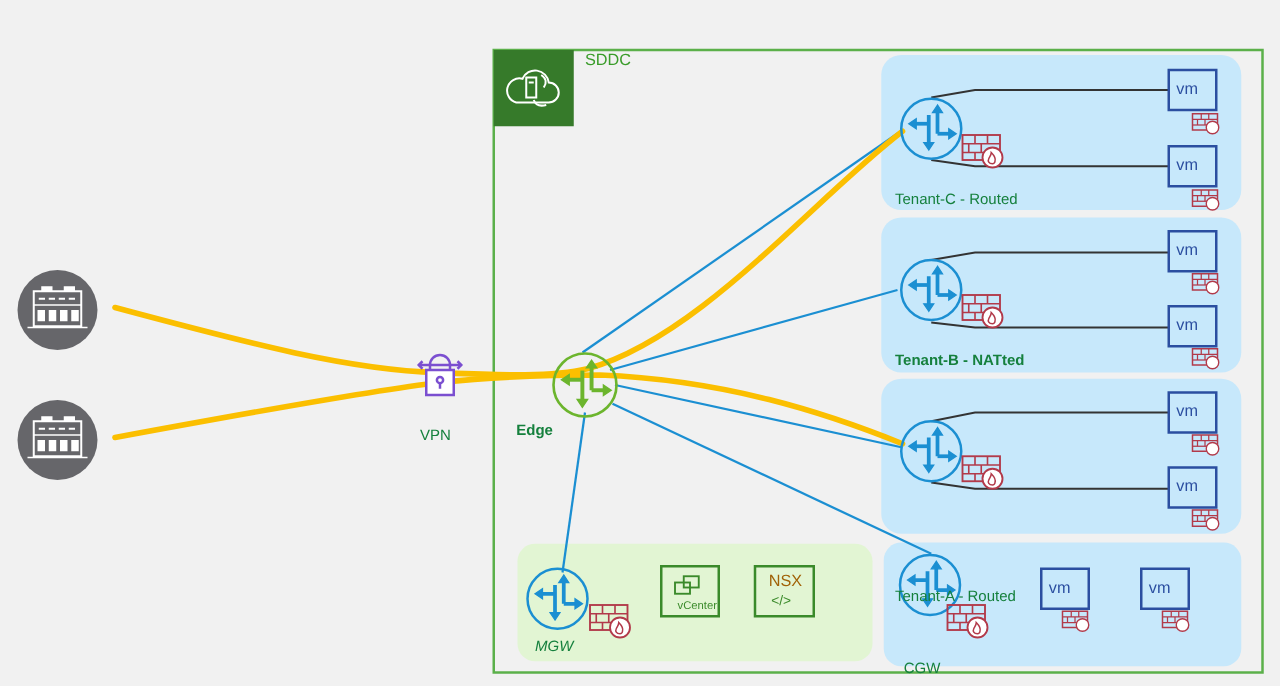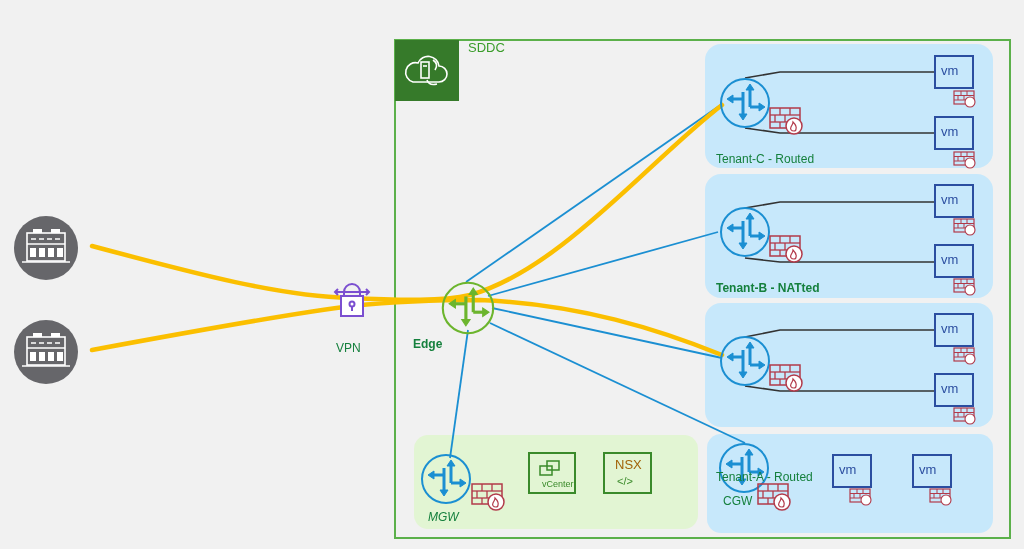--- a/index.html
+++ b/index.html
@@ -170,21 +170,21 @@
     <rect x="604" y="453" width="47" height="40" fill="none" stroke="#3a8a2a" stroke-width="2"></rect>
   </g>
 </svg>
 
 <div class="sddc-title">SDDC</div>
 <div class="lbl" style="left:336px;top:341px;">VPN</div>
 <div class="lbl" style="left:413px;top:337px;font-weight:bold;">Edge</div>
 <div class="lbl" style="left:716px;top:152px;">Tenant-C - Routed</div>
 <div class="lbl" style="left:716px;top:281px;font-weight:bold;">Tenant-B - NATted</div>
 <div class="lbl" style="left:716px;top:422px;margin-top:48px;">Tenant-A - Routed</div>
-<div class="lbl" style="left:723px;top:494px;">CGW</div>
+<div class="lbl" style="left:723px;top:527px;">CGW</div>
 <div class="lbl" style="left:428px;top:510px;font-style:italic;">MGW</div>
 <div class="lbl" style="left:542px;top:479px;font-size:9px;color:#3a8a2a;">vCenter</div>
 <div class="lbl" style="left:615px;top:457px;font-size:13px;color:#a16207;">NSX</div>
 <div class="lbl" style="left:617px;top:475px;font-size:11px;color:#3a8a2a;">&lt;/&gt;</div>
 
 <div class="lbl" style="left:941px;top:63px;font-size:13px;color:#2b4ea0;">vm</div>
 <div class="lbl" style="left:941px;top:124px;font-size:13px;color:#2b4ea0;">vm</div>
 <div class="lbl" style="left:941px;top:192px;font-size:13px;color:#2b4ea0;">vm</div>
 <div class="lbl" style="left:941px;top:252px;font-size:13px;color:#2b4ea0;">vm</div>
 <div class="lbl" style="left:941px;top:321px;font-size:13px;color:#2b4ea0;">vm</div>

